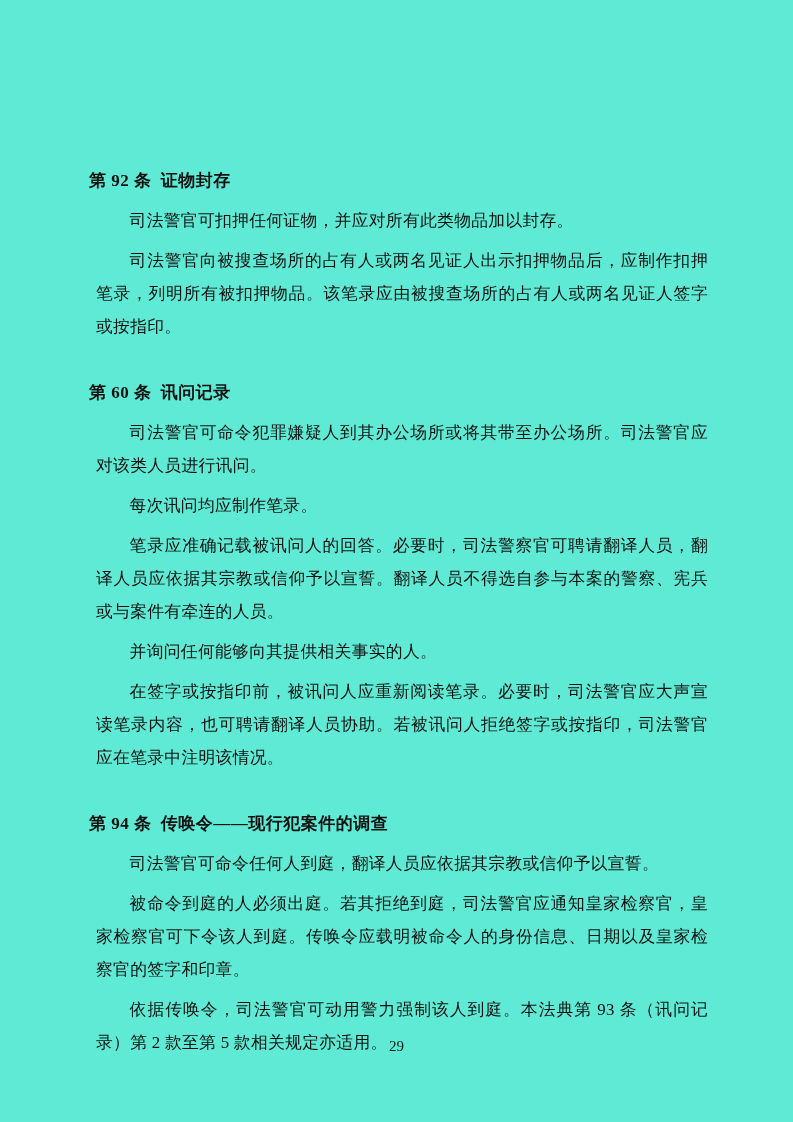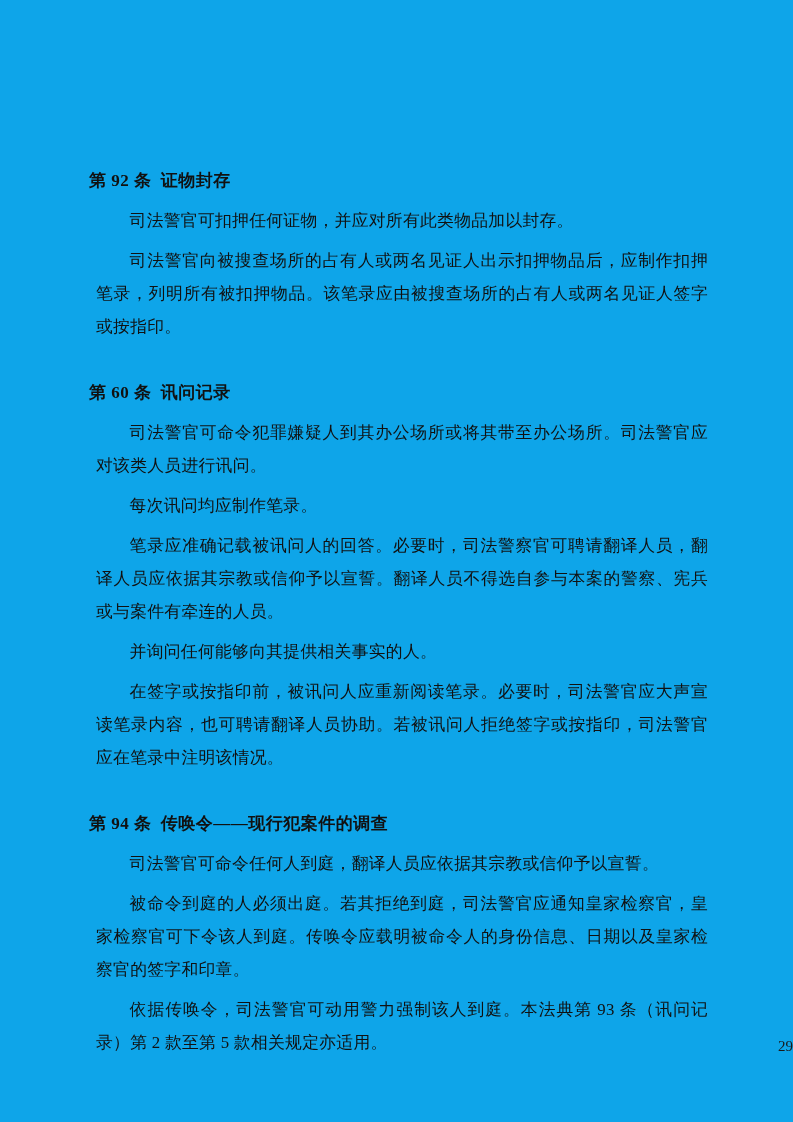--- a/index.html
+++ b/index.html
@@ -5,21 +5,21 @@
   html, body {
     margin: 0;
     padding: 0;
     background: #ffffff;
   }
   .page {
     position: relative;
     width: 793px;
     height: 1122px;
     margin: 0 auto;
-    background: #0ea5e9;
+    background: #5eead4;
     overflow: hidden;
     color: #111111;
     font-family: "Liberation Serif", "DejaVu Serif", serif;
   }
   .content {
     position: absolute;
     top: 164px;
     left: 89px;
     right: 78px;
   }
@@ -40,21 +40,21 @@
     line-height: 33px;
     text-align: justify;
     text-indent: 2em;
     letter-spacing: 0.3px;
   }
   .page-footer {
     position: absolute;
     top: 1036px;
     left: 0;
     width: 100%;
-    text-align: right;
+    text-align: center;
     font-size: 15px;
     line-height: 20px;
     color: #1a1a1a;
   }
 </style>
 </head>
 <body>
 
 <div class="page">
   <div class="content">

